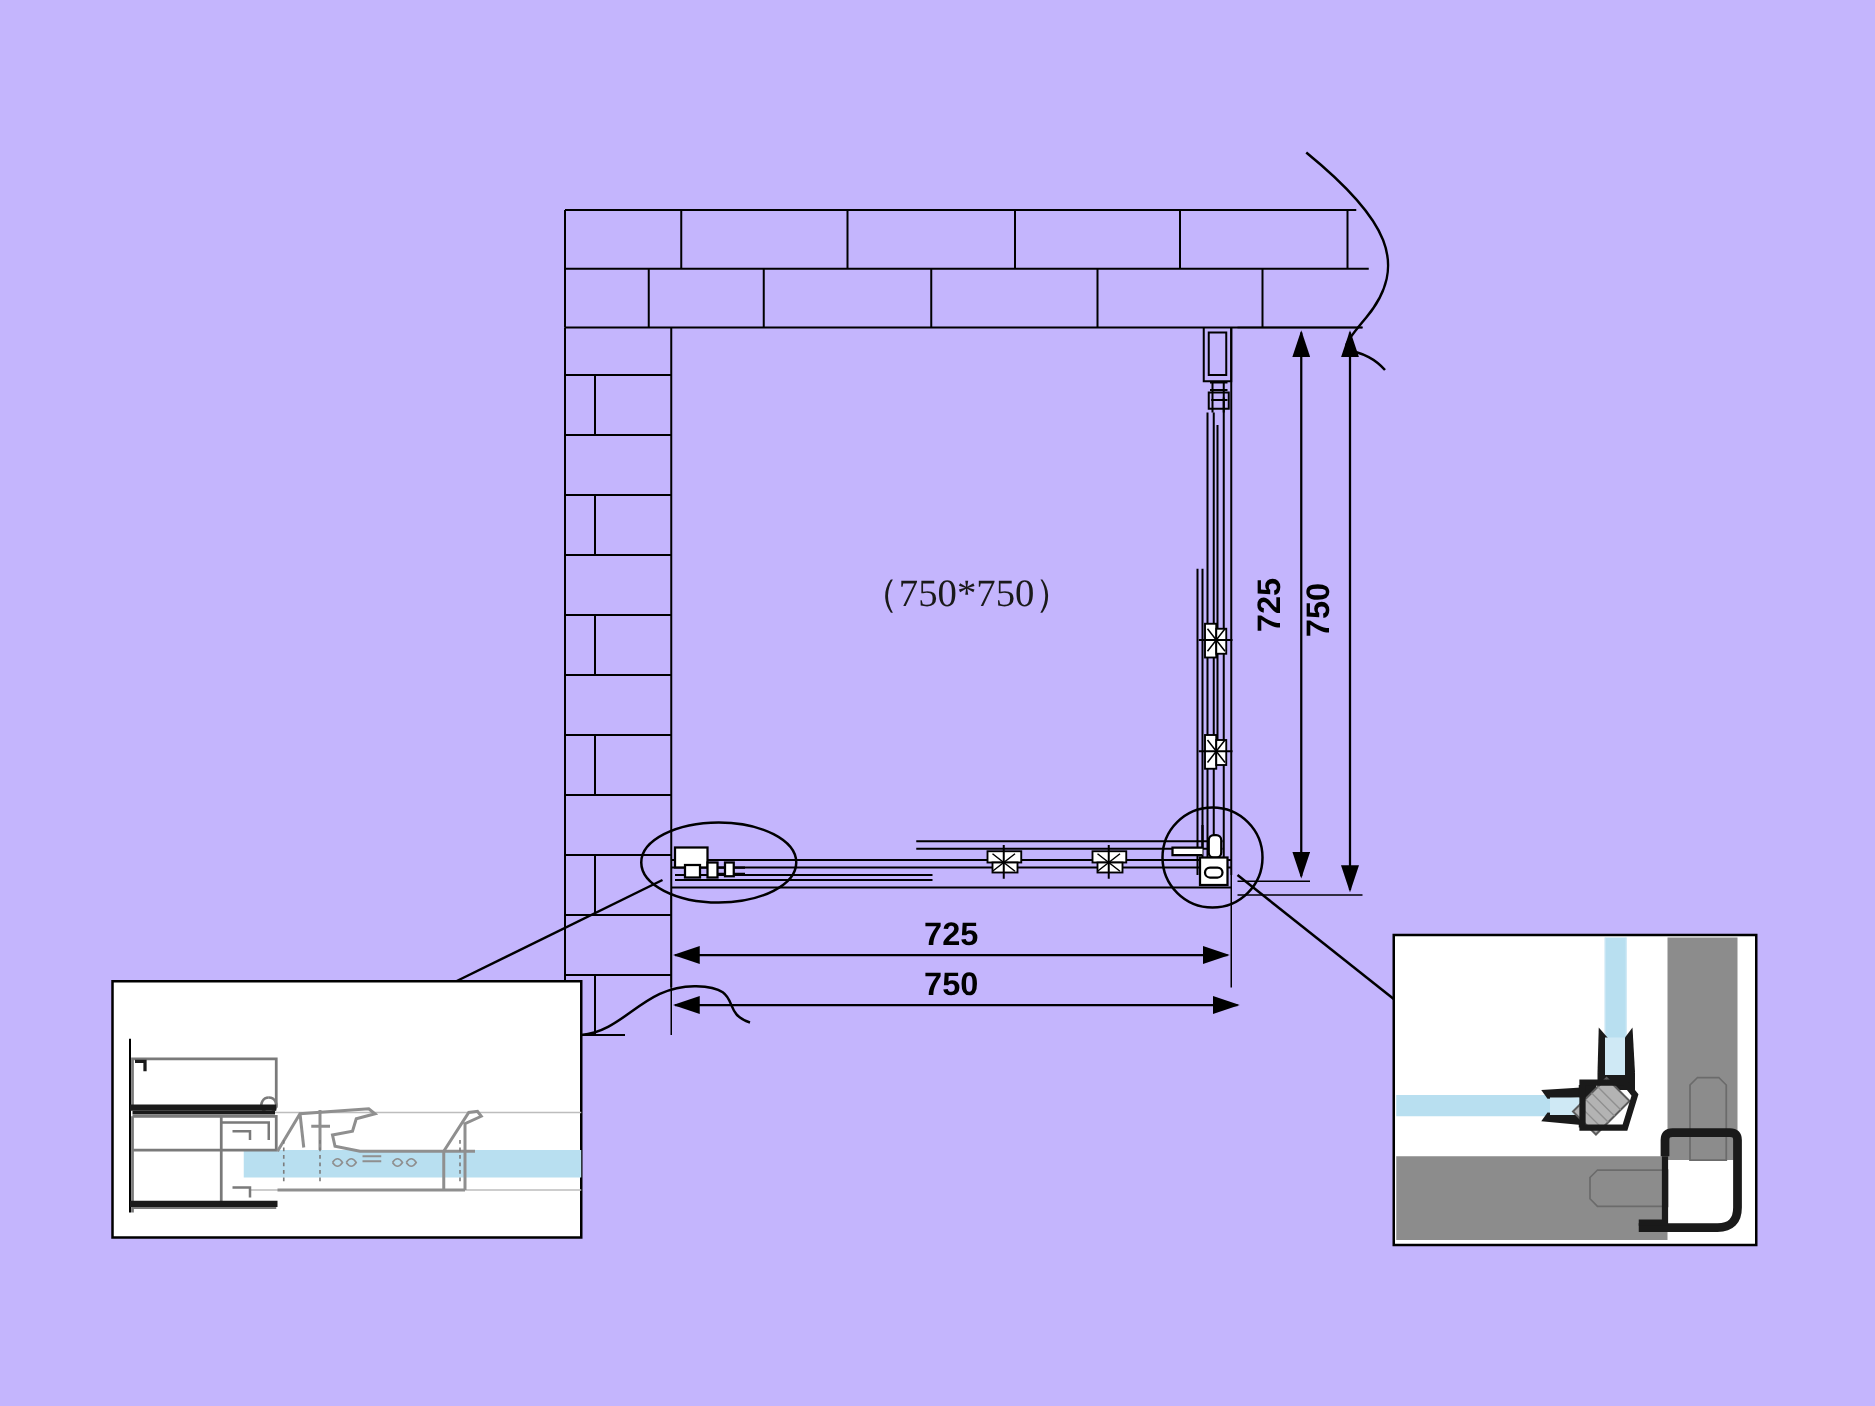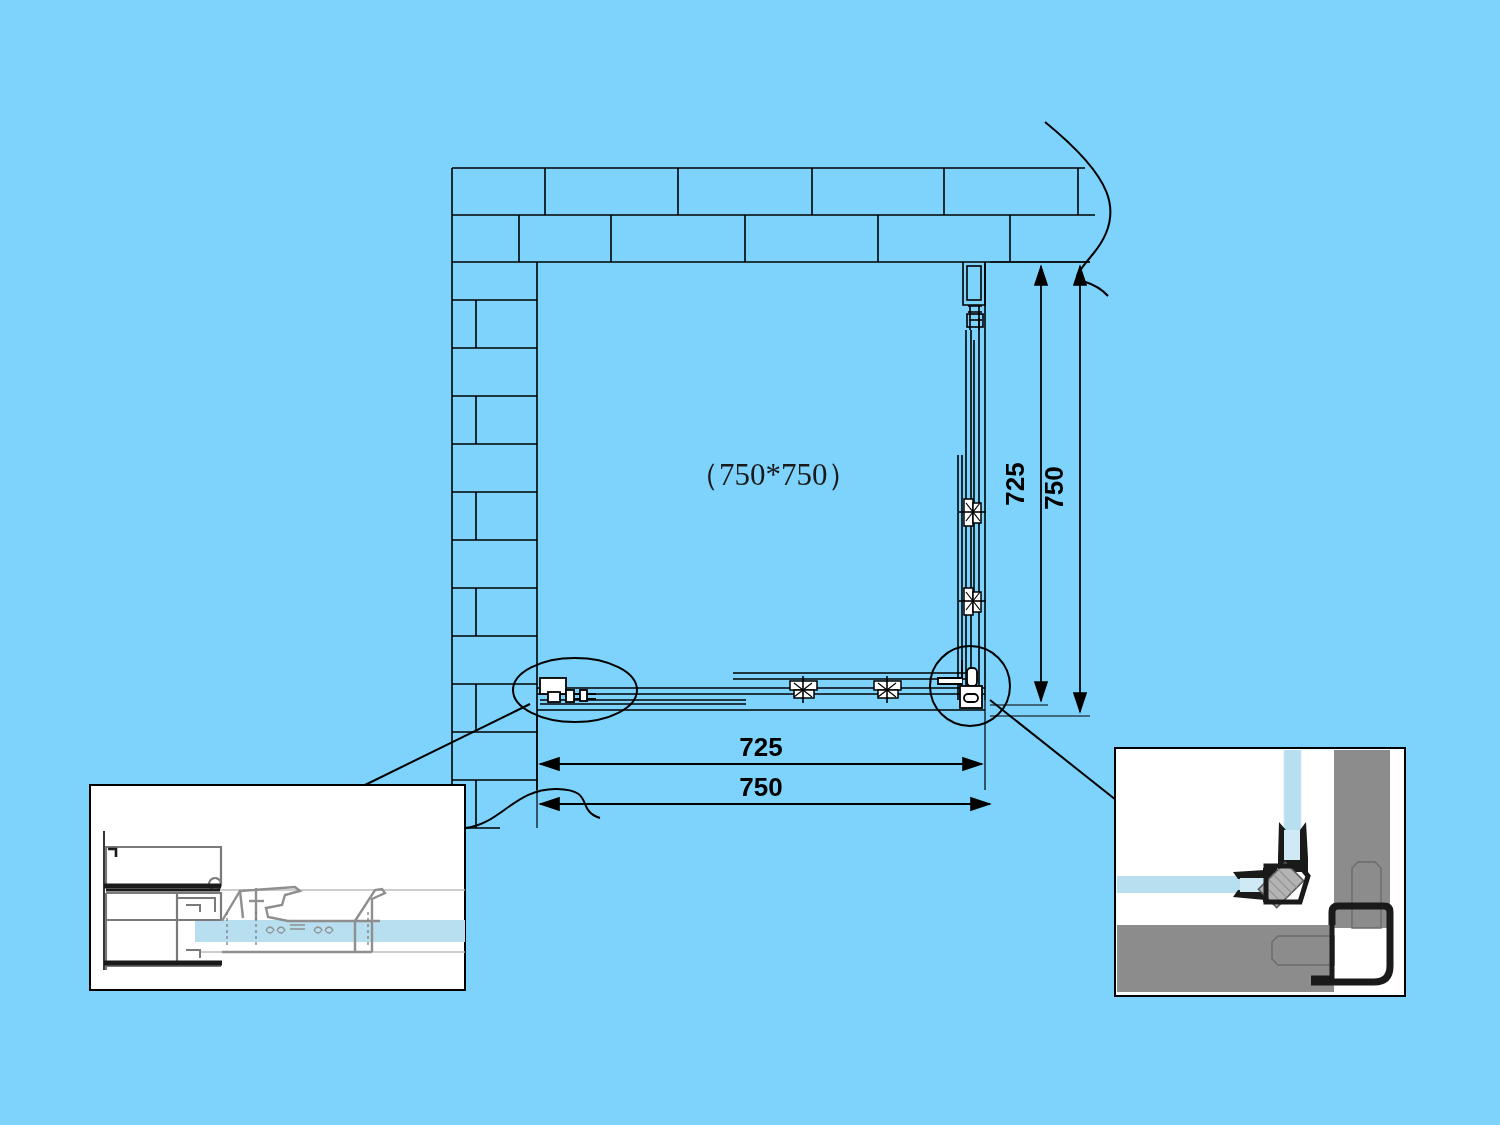--- a/index.html
+++ b/index.html
@@ -8,21 +8,21 @@
     padding: 0;
     background: #ffffff;
   }
   body {
     font-family: "Liberation Sans", sans-serif;
   }
   #sheet {
     position: relative;
     width: 1500px;
     height: 1125px;
-    background: #7dd3fc;
+    background: #c4b5fd;
     overflow: hidden;
   }
   #sheet svg {
     position: absolute;
     left: 0;
     top: 0;
   }
   .dimtext {
     font-family: "Liberation Sans", sans-serif;
     font-weight: bold;

